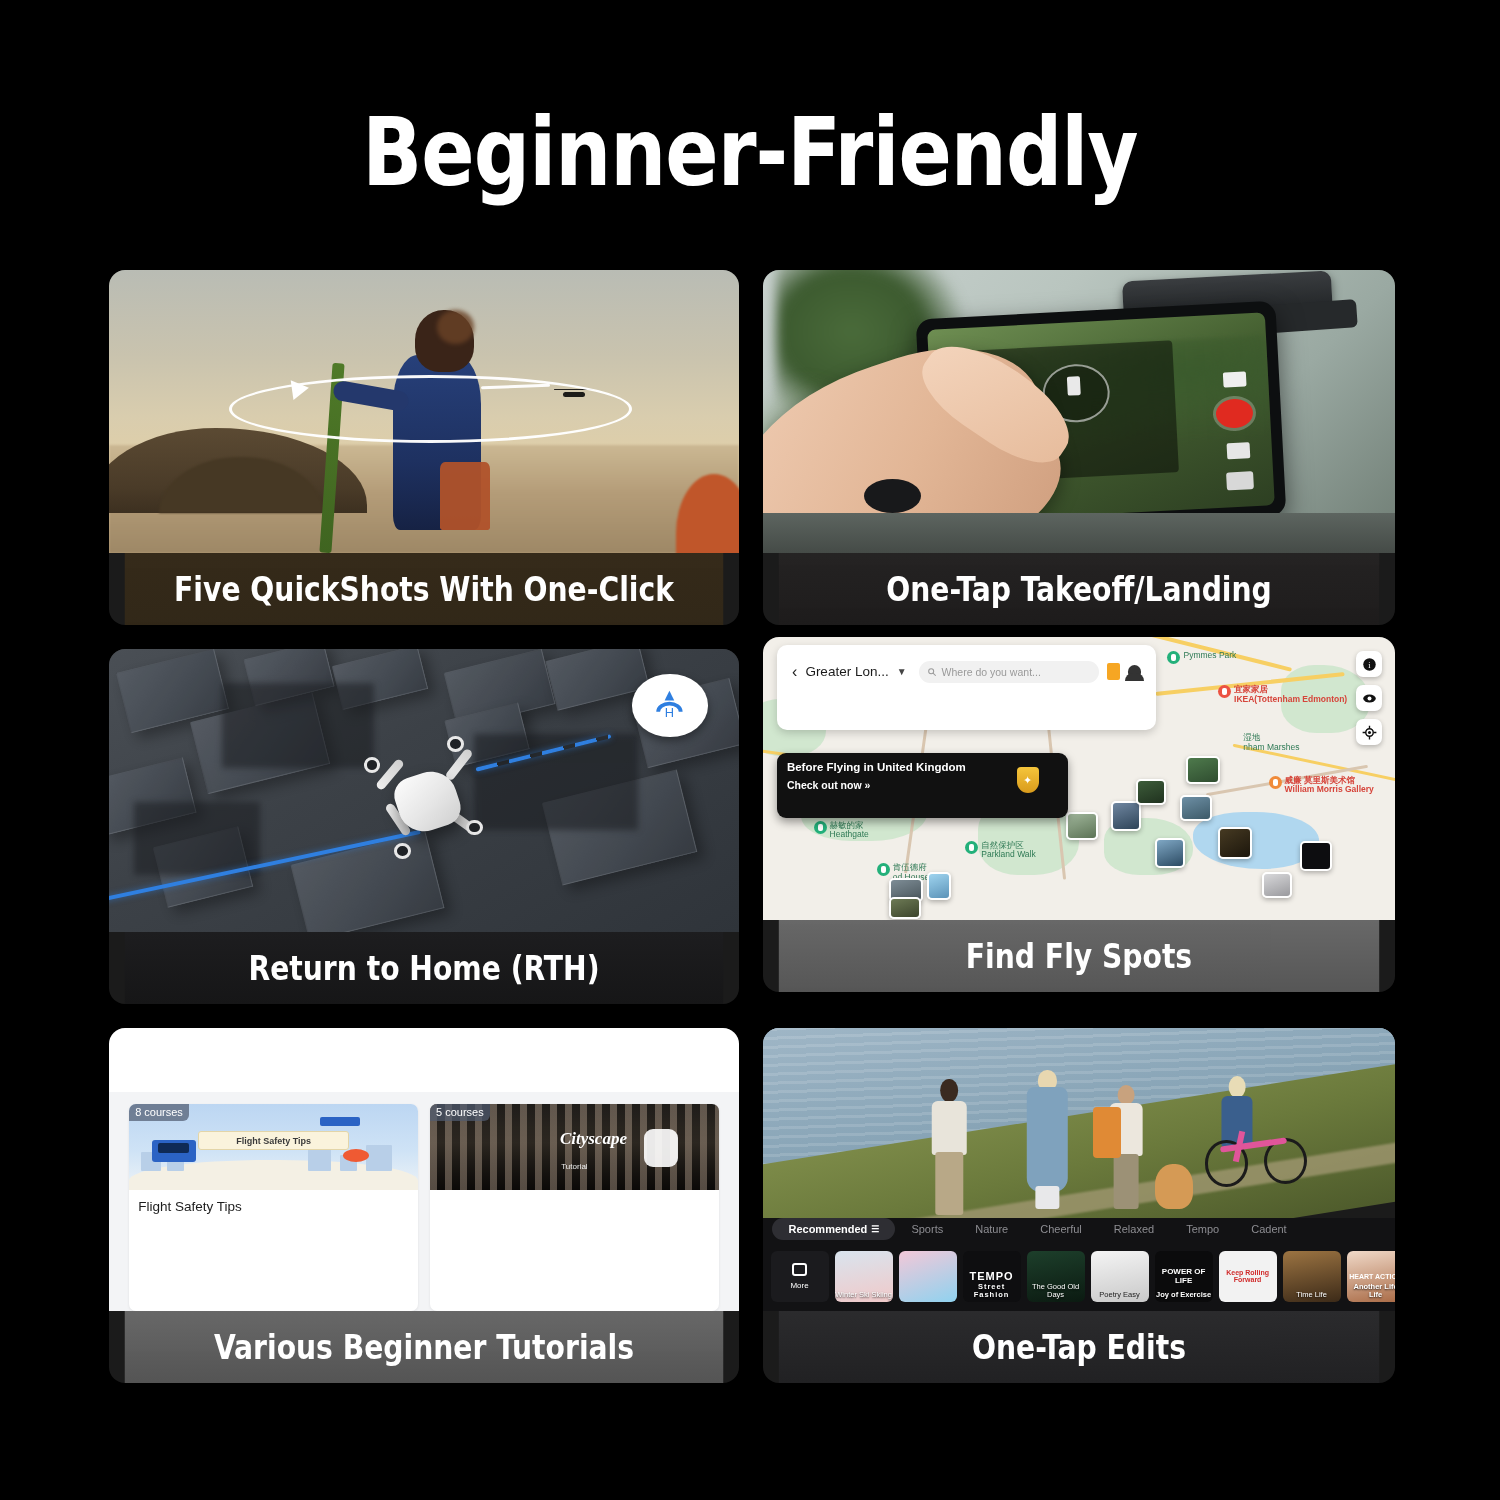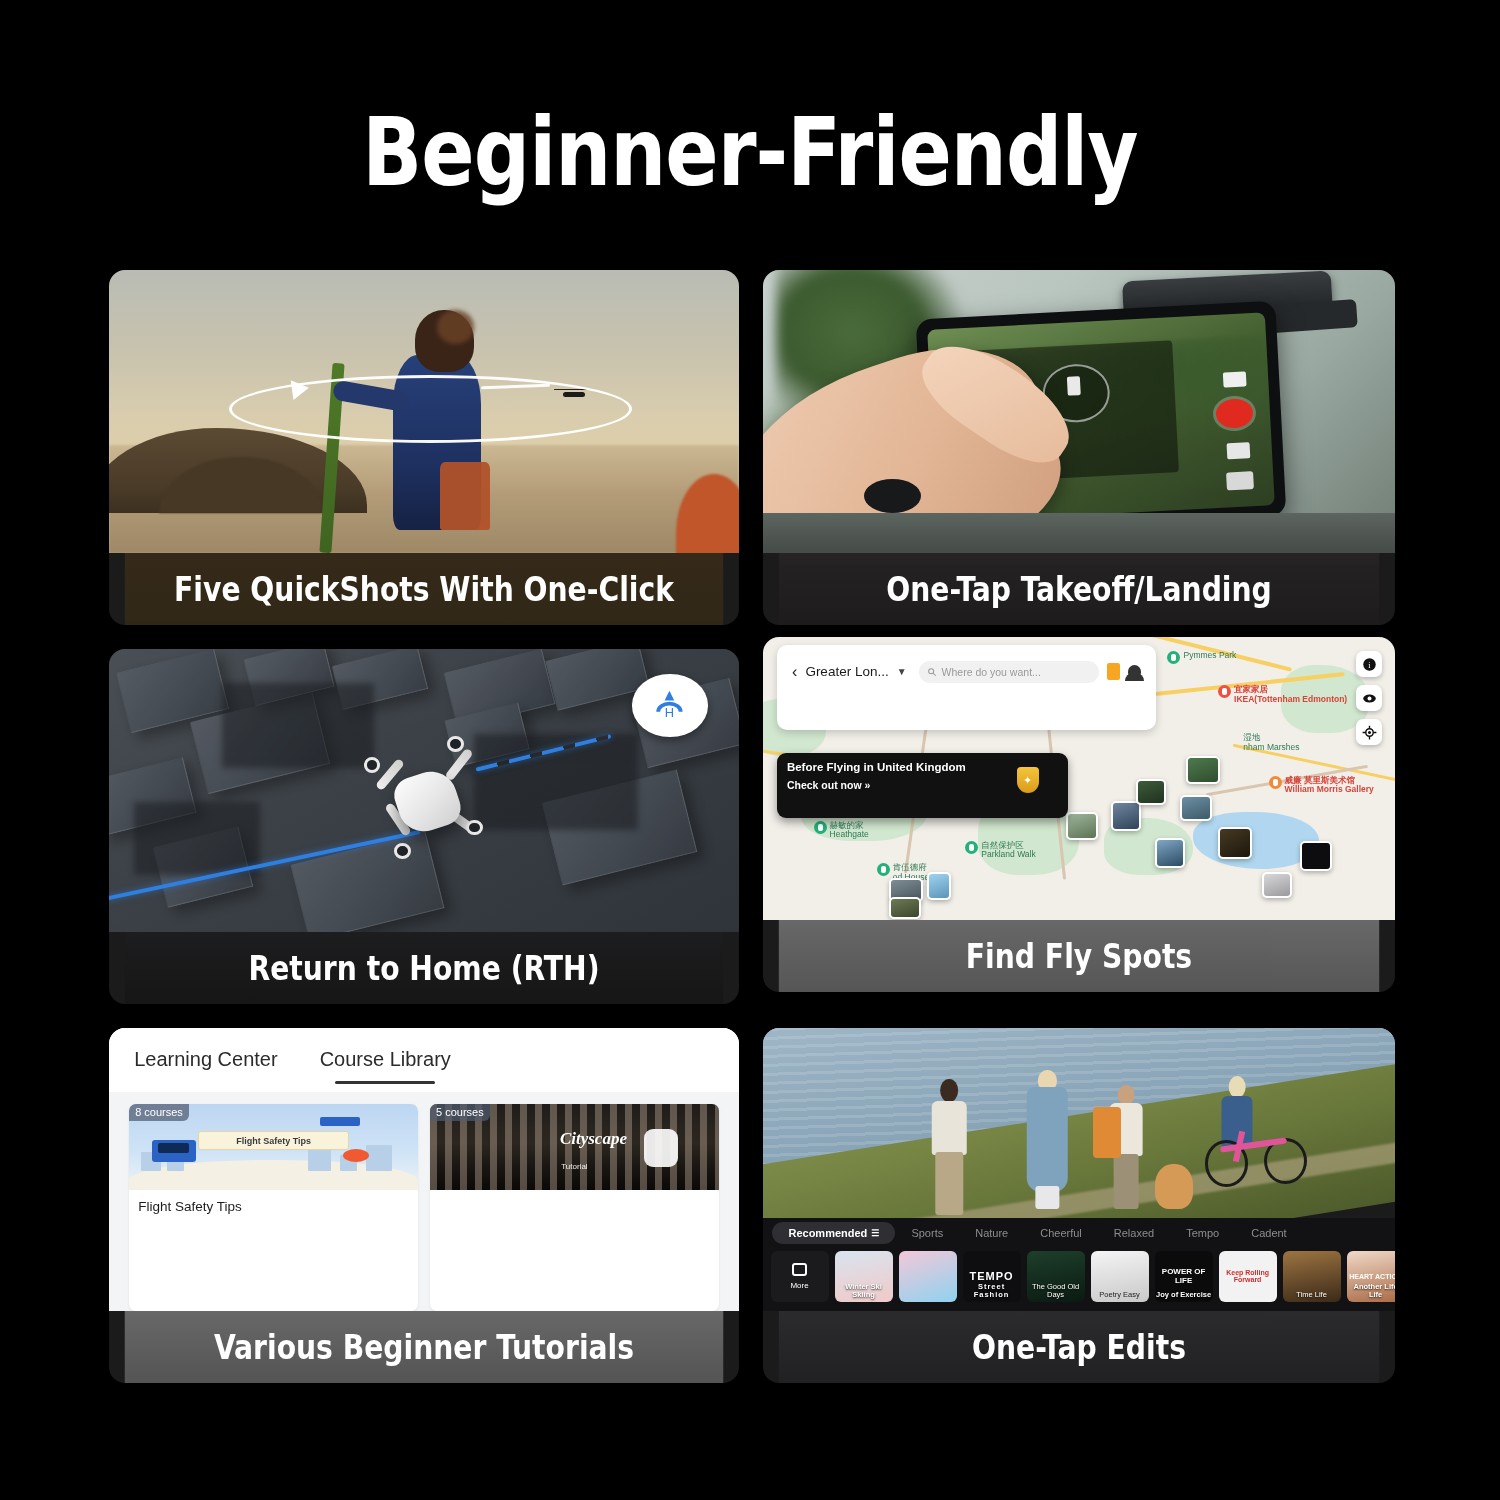--- a/index.html
+++ b/index.html
@@ -377,21 +377,21 @@
     background:#a49a74; transform:rotate(-9deg); opacity:.75; filter:blur(1px);}
   .fig{ position:absolute; }
   .fig .head{ position:absolute; left:50%; transform:translateX(-50%); border-radius:50%; }
   .fig .torso{ position:absolute; left:50%; transform:translateX(-50%); border-radius:6px 6px 3px 3px; }
   .fig .legs{ position:absolute; left:50%; transform:translateX(-50%); border-radius:3px; }
   .ed-bike{ position:absolute; }
   .wheel{ position:absolute; border:3px solid #1b1b1b; border-radius:50%; background:transparent; }
   .ed-panel{ position:absolute; left:0; bottom:0; width:100%; height:33%;
     background:#121214; }
   .ed-tabs{ position:absolute; left:0; top:0; width:100%; height:34%;
-    display:flex; align-items:center; gap:0; padding-left:1.5%; }
+    display:flex; align-items:flex-start; gap:0; padding-left:1.5%; }
   .ed-tab{ color:#8d8d92; font-size:11px; padding:5px 16px; white-space:nowrap; }
   .ed-tab.active{ color:#fff; background:#2e2e33; border-radius:13px; font-weight:700;
      display:flex; align-items:center; gap:4px; }
   .ed-tab.active i{ font-style:normal; font-size:9px; }
   .ed-strip{ position:absolute; left:1.2%; top:36%; right:0; bottom:10%; display:flex; gap:6px; }
   .ed-item{ position:relative; width:58px; border-radius:6px; overflow:hidden; flex:0 0 auto;
     background:#1d1d20; }
   .ed-item .lbl{ position:absolute; left:0; right:0; bottom:3px; text-align:center;
     color:#fff; font-size:7.5px; line-height:1.05; text-shadow:0 1px 2px rgba(0,0,0,.8);}
   .ed-more{ display:flex; flex-direction:column; align-items:center; justify-content:center;
@@ -649,24 +649,20 @@
         </div>
       </div>
       <div class="caption caption-h">
         <span class="cap-text cap-lg">Find Fly Spots</span>
       </div>
     </div>
 
     <div class="card" id="card-tutorials">
       <div class="media media-h">
         <div class="lc-bg"></div>
-        <div class="lc-tabs">
-          <span class="lc-tab">Learning Center</span>
-          <span class="lc-tab active">Course Library</span>
-        </div>
         <div class="lc-body">
 
           <div class="course">
             <div class="course-thumb">
               <span class="badge-count">8 courses</span>
               <div class="ct1">
                 <div class="ct1-ground"></div>
                 <div class="ct1-bldg" style="left:4%;width:7%;height:22%;"></div>
                 <div class="ct1-bldg" style="left:13%;width:6%;height:16%;"></div>
                 <div class="ct1-bldg" style="left:62%;width:8%;height:26%;"></div>
@@ -747,21 +743,21 @@
             <span class="ed-tab">Cheerful</span>
             <span class="ed-tab">Relaxed</span>
             <span class="ed-tab">Tempo</span>
             <span class="ed-tab">Cadent</span>
           </div>
           <div class="ed-strip">
             <div class="ed-item ed-more">
               <span class="ico"></span>
               <span class="t">More</span>
             </div>
-            <div class="ed-item" style="background:linear-gradient(170deg,#d9e4ee,#f0c9c9);font-weight:bold;">
+            <div class="ed-item" style="background:linear-gradient(170deg,#d9e4ee,#f0c9c9);">
               <span class="lbl">Winter Ski Skiing</span>
             </div>
             <div class="ed-item" style="background:linear-gradient(160deg,#f3c8d8,#8fd2ef);">
               <span class="lbl"></span>
             </div>
             <div class="ed-item" style="background:#0e0e10;display:flex;align-items:center;justify-content:center;color:#fff;font-size:11px;font-weight:700;letter-spacing:1px;">
               <span>TEMPO</span>
               <span class="lbl">Street Fashion</span>
             </div>
             <div class="ed-item" style="background:linear-gradient(170deg,#1d3f2b,#0b1a11);">

